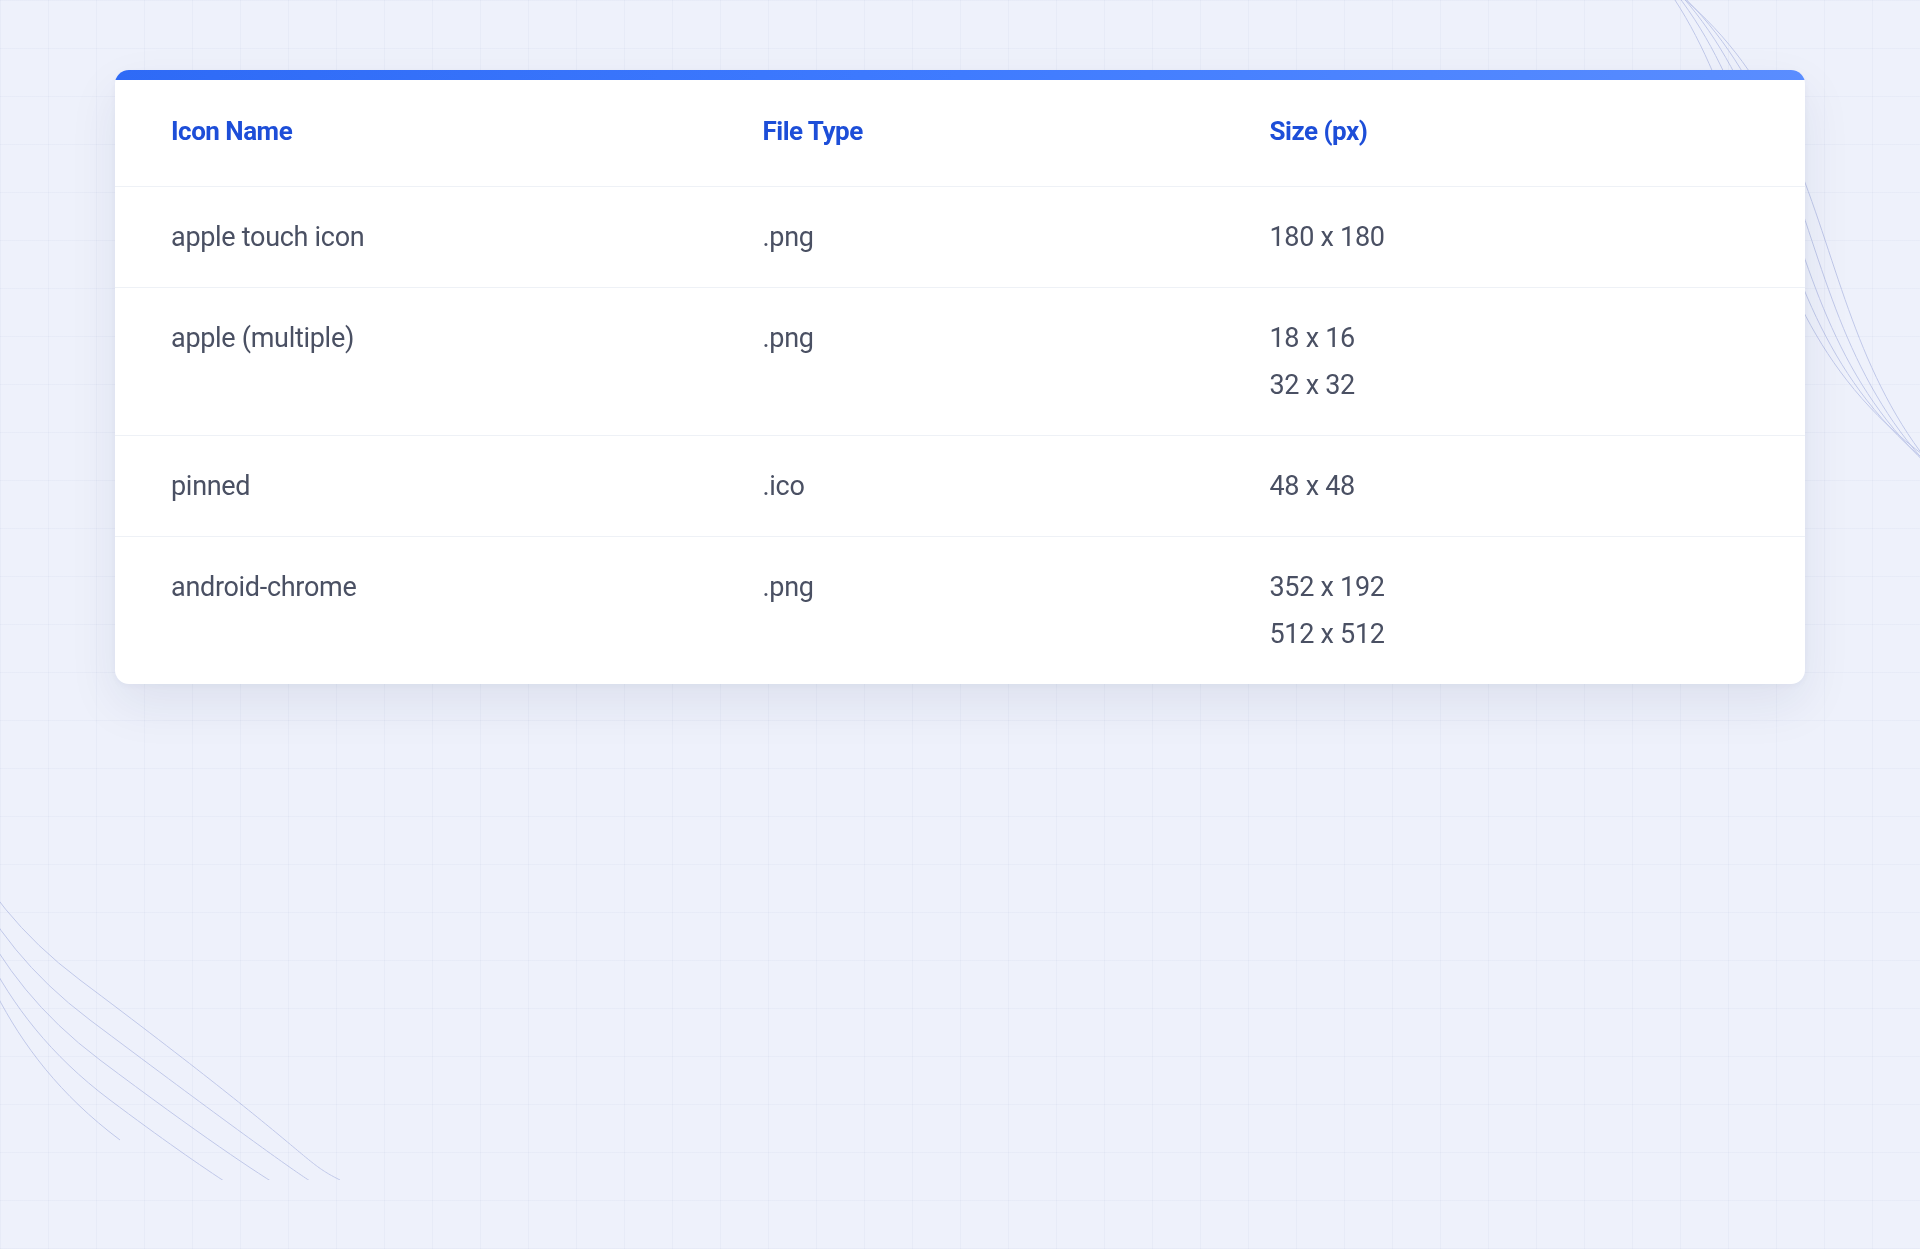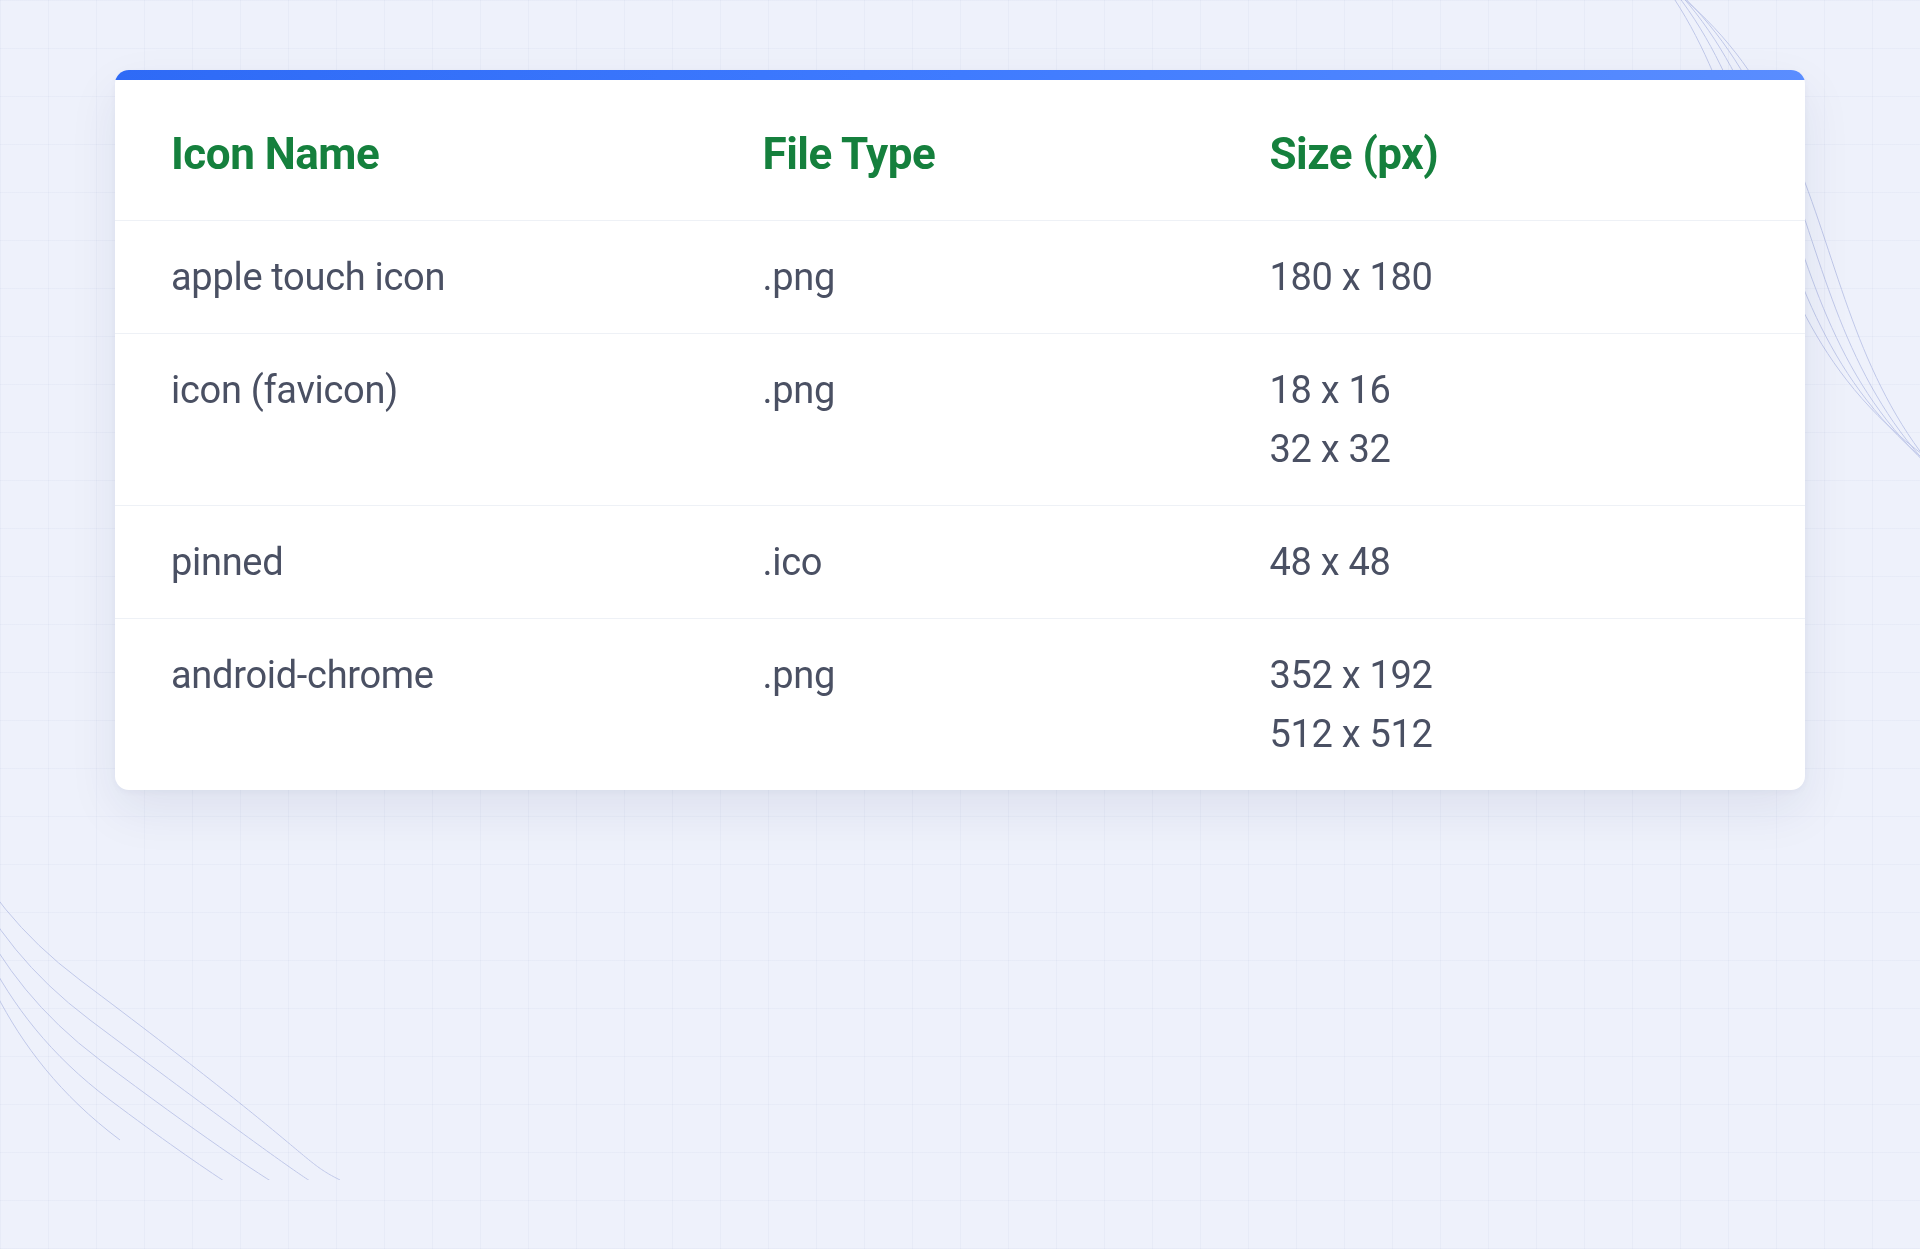--- a/index.html
+++ b/index.html
@@ -63,30 +63,30 @@
   table.data col.c3 { width: 35%; }
 
   table.data th, table.data td {
     text-align: left;
     vertical-align: top;
     padding: 34px 56px;
     border-bottom: 1px solid #eef1f6;
   }
 
   table.data thead th {
-    font-size: 44px;
+    font-size: 26px;
     font-weight: 700;
-    color: #15803d;
+    color: #1d4ed8;
     letter-spacing: -0.5px;
-    padding-top: 48px;
+    padding-top: 36px;
     padding-bottom: 40px;
   }
 
   table.data tbody td {
-    font-size: 38px;
+    font-size: 27px;
     font-weight: 400;
     color: #4a5063;
     letter-spacing: -0.3px;
   }
 
   table.data tbody tr:last-child td {
     border-bottom: none;
   }
 
   .size-line { display: block; }
@@ -138,21 +138,21 @@
     </thead>
     <tbody>
       <tr>
         <td>apple touch icon</td>
         <td>.png</td>
         <td>
           <span class="size-line">180 x 180</span>
         </td>
       </tr>
       <tr>
-        <td>icon (favicon)</td>
+        <td>apple (multiple)</td>
         <td>.png</td>
         <td>
           <span class="size-line">18 x 16</span>
           <span class="size-line">32 x 32</span>
         </td>
       </tr>
       <tr>
         <td>pinned</td>
         <td>.ico</td>
         <td>

